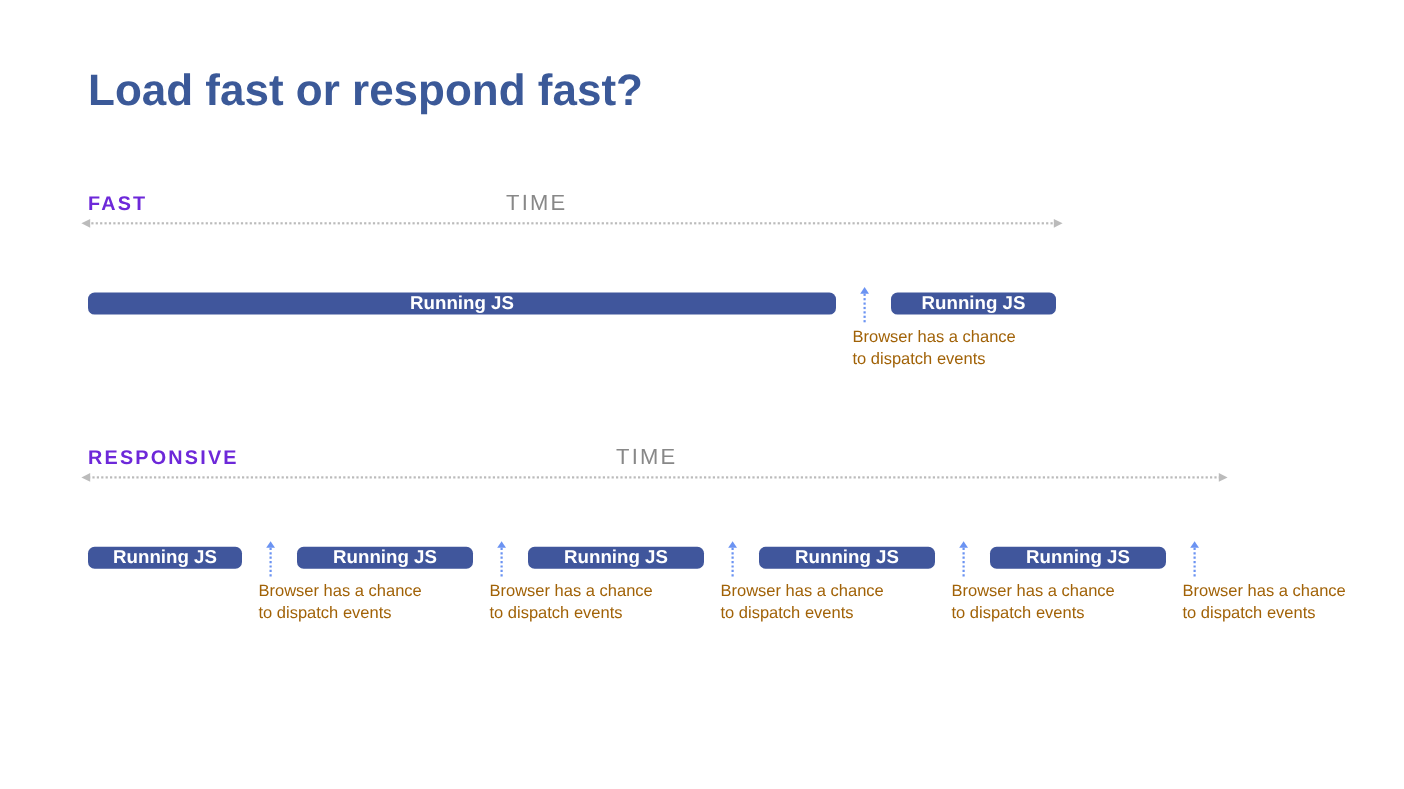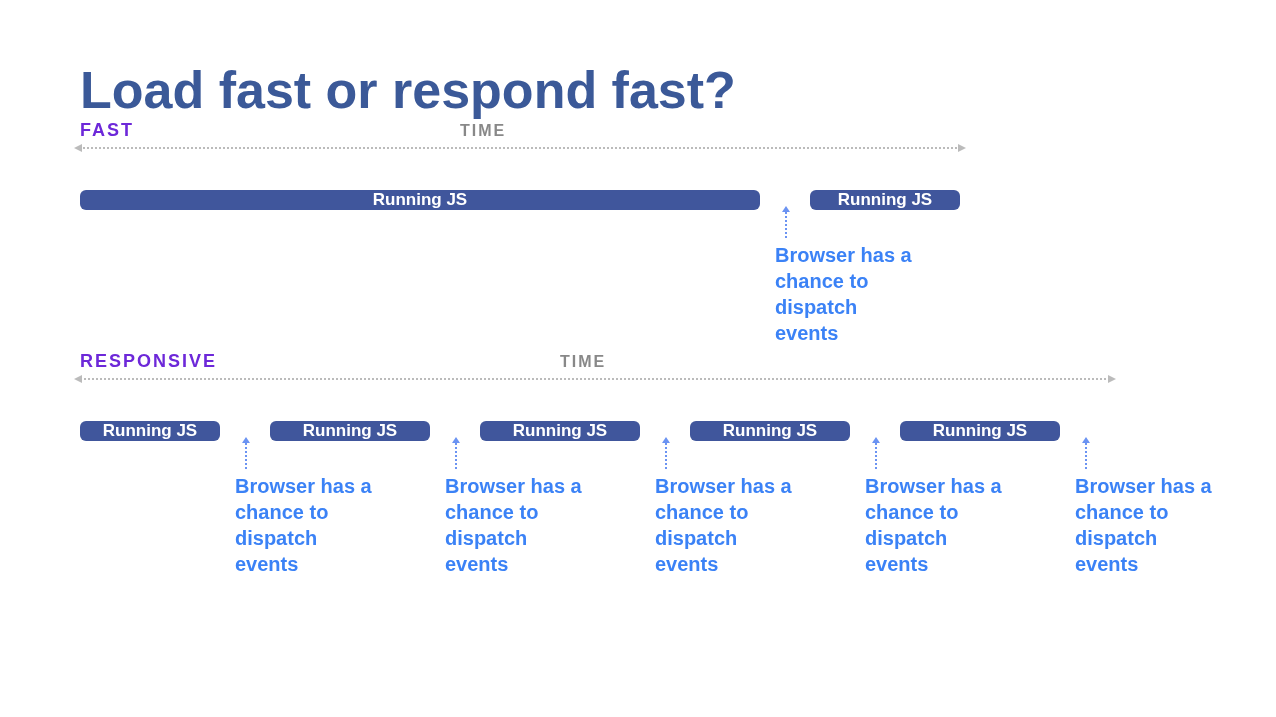--- a/index.html
+++ b/index.html
@@ -5,45 +5,46 @@
   * { box-sizing: border-box; margin: 0; padding: 0; }
   body {
     font-family: -apple-system, BlinkMacSystemFont, "Segoe UI", Helvetica, Arial, sans-serif;
     background: #fff;
     width: 1276px;
     height: 717px;
     position: relative;
     padding: 60px 80px 40px 80px;
   }
   .title {
-    font-size: 52px;
+    font-size: 40px;
     font-weight: 700;
     color: #3b5998;
+    margin-bottom: 70px;
   }
   .section {
     position: relative;
     margin-bottom: 40px;
   }
   .section-header {
     display: flex;
     align-items: center;
     position: relative;
     margin-bottom: 6px;
   }
   .section-label {
     font-size: 18px;
     font-weight: 700;
     letter-spacing: 2px;
     color: #6d28d9;
     text-transform: uppercase;
   }
   .time-label {
     position: absolute;
-    font-size: 16px;
-    font-weight: 700;
+    font-size: 20px;
+    font-weight: 400;
     letter-spacing: 2px;
     color: #888;
     text-transform: uppercase;
   }
   .timeline-axis {
     position: relative;
     height: 2px;
     border-top: 2px dotted #bbb;
     margin-bottom: 20px;
   }
@@ -60,21 +61,21 @@
     left: -6px;
     border-right: 8px solid #bbb;
   }
   .timeline-axis::after {
     right: -6px;
     border-left: 8px solid #bbb;
   }
   .track {
     display: flex;
     gap: 10px;
-    align-items: center;
+    align-items: flex-end;
     height: 62px;
   }
   .block {
     background: #40569c;
     color: #fff;
     font-size: 17px;
     font-weight: 600;
     border-radius: 6px;
     display: flex;
     align-items: center;
@@ -98,23 +99,23 @@
     position: absolute;
     top: -6px;
     left: -5px;
     width: 0; height: 0;
     border-left: 4px solid transparent;
     border-right: 4px solid transparent;
     border-bottom: 6px solid #6b93f2;
   }
   .caption {
     position: absolute;
-    font-size: 20px;
-    font-weight: 700;
-    color: #3b82f6;
+    font-size: 15px;
+    font-weight: 400;
+    color: #a16207;
     line-height: 1.3;
     width: 150px;
   }
 </style>
 </head>
 <body>
 
 <h1 class="title">Load fast or respond fast?</h1>
 
 <div class="section" style="width:880px">

